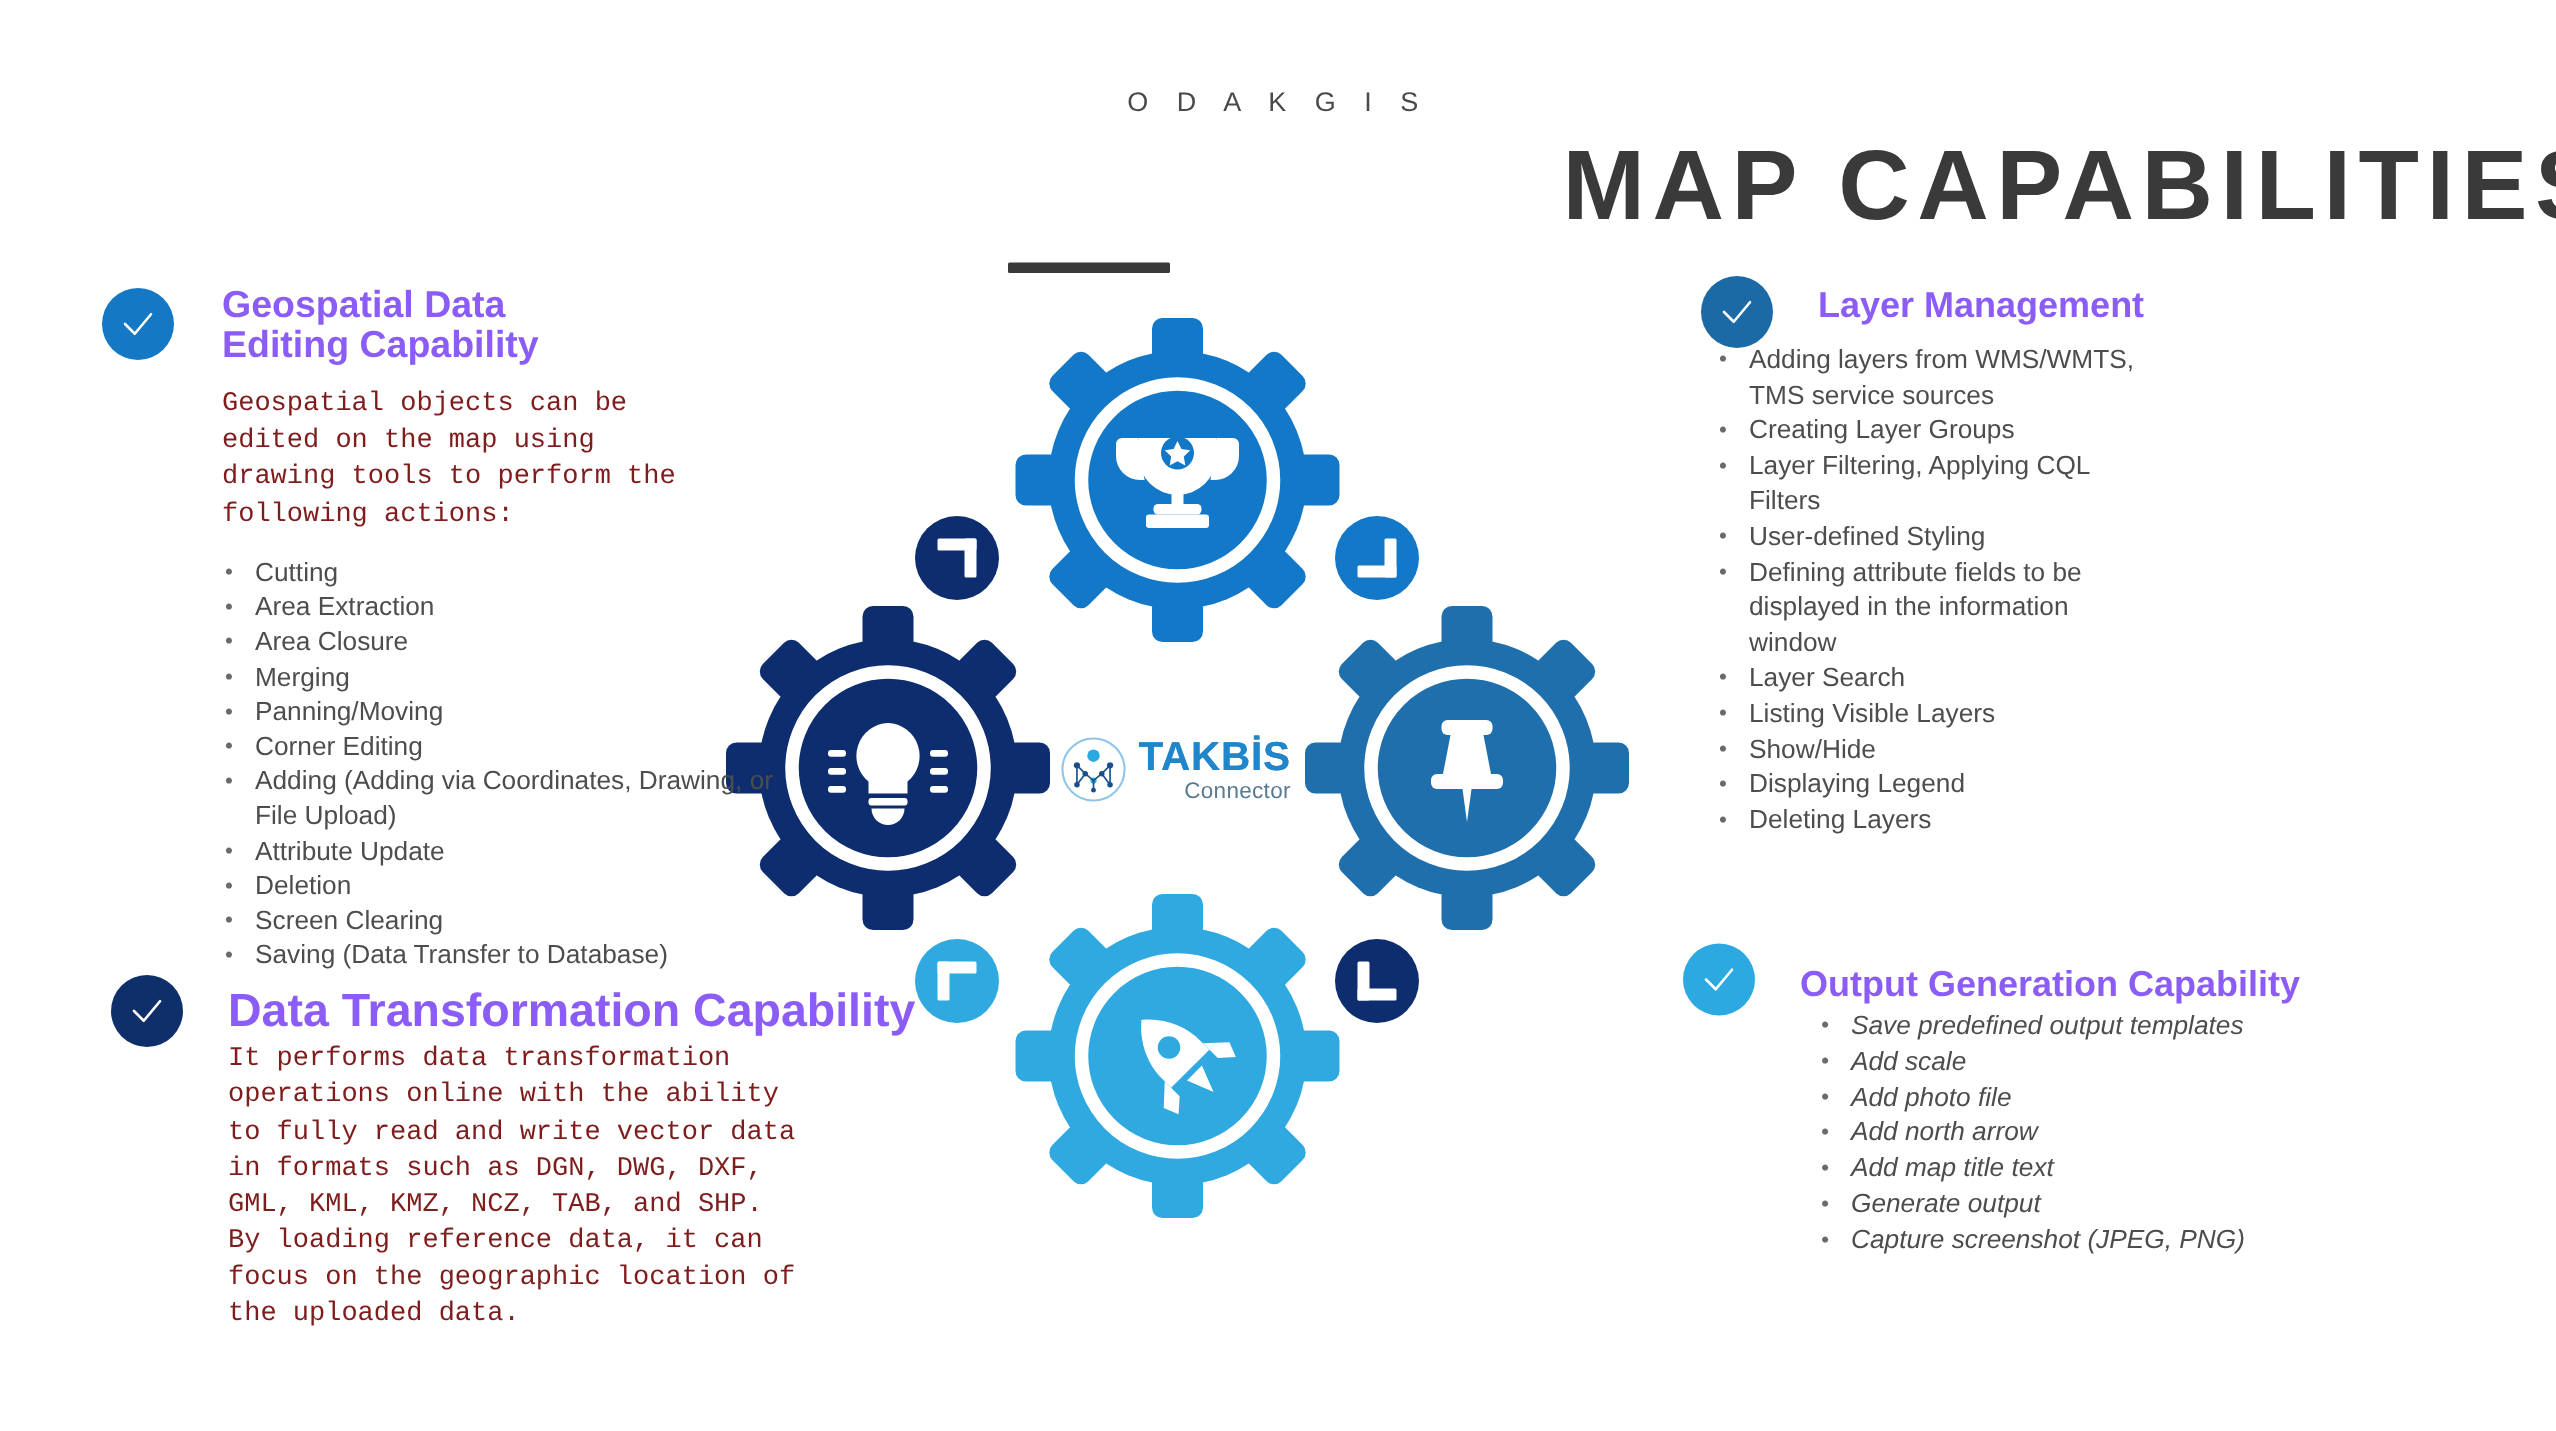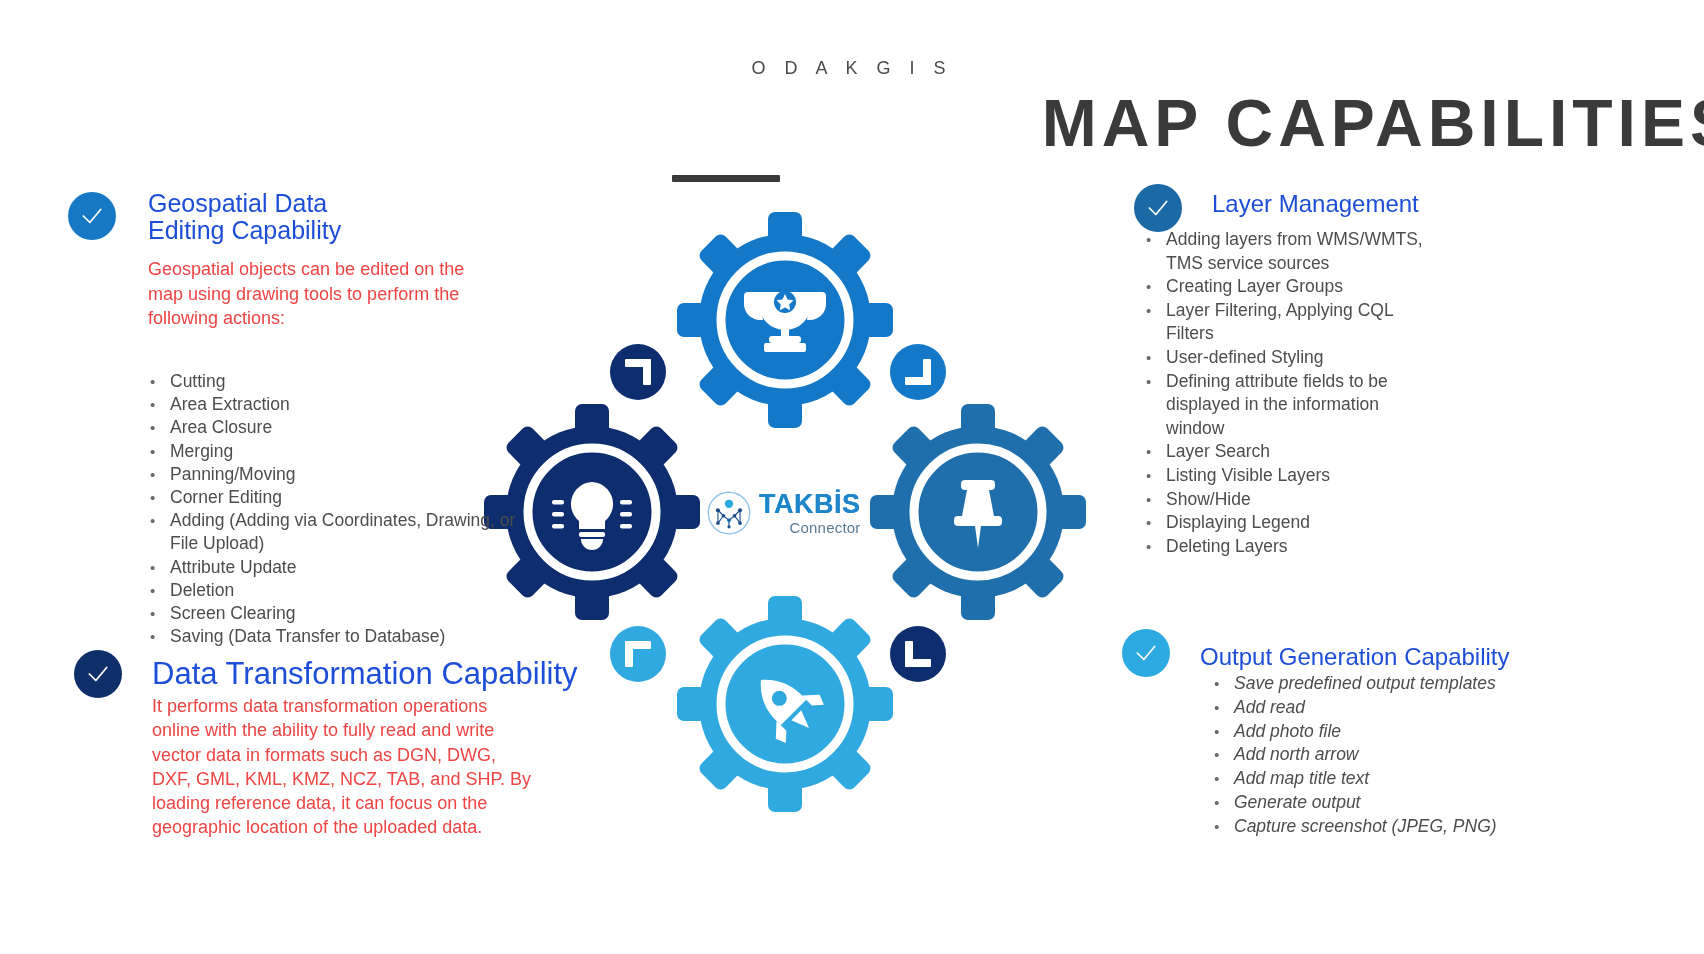--- a/index.html
+++ b/index.html
@@ -29,24 +29,24 @@
     width:108px;height:7px;background:#3a3a3a;border-radius:1px;
   }
 
   
   .check{
     position:absolute;width:48px;height:48px;border-radius:50%;
     display:flex;align-items:center;justify-content:center;
   }
   .check svg{width:26px;height:26px;}
   .sec-title{
-    position:absolute;font-weight:normal;color:#1d4ed8;
+    position:absolute;font-weight:bold;color:#8b5cf6;
   }
   .body-text{
-    position:absolute;color:#ef4444;
+    position:absolute;color:#7f1d1d;font-family:Liberation Mono, monospace;
   }
   ul.blist{
     list-style:none;margin:0;padding:0;position:absolute;
   }
   ul.blist li{
     position:relative;padding-left:22px;color:#4d4d4d;
   }
   ul.blist li:before{
     content:"\2022";position:absolute;left:2px;top:0;color:#6a6a6a;font-size:15px;
   }
@@ -286,21 +286,21 @@
     </ul>
 
   <div class="check" id="chk-og">
     <svg viewBox="0 0 24 24">
       <path d="M4 12 L10 18 L20 6" fill="none" stroke="#ffffff" stroke-width="1.6" stroke-linecap="round" stroke-linejoin="round"></path>
     </svg>
   </div>
   <div class="sec-title" id="ttl-og">Output Generation Capability</div>
   <ul class="blist" id="list-og">
       <li>Save predefined output templates</li>
-      <li>Add read</li>
+      <li>Add scale</li>
       <li>Add photo file</li>
       <li>Add north arrow</li>
       <li>Add map title text</li>
       <li>Generate output</li>
       <li>Capture screenshot (JPEG, PNG)</li>
     </ul>
 
 </div>
 
 </body></html>

